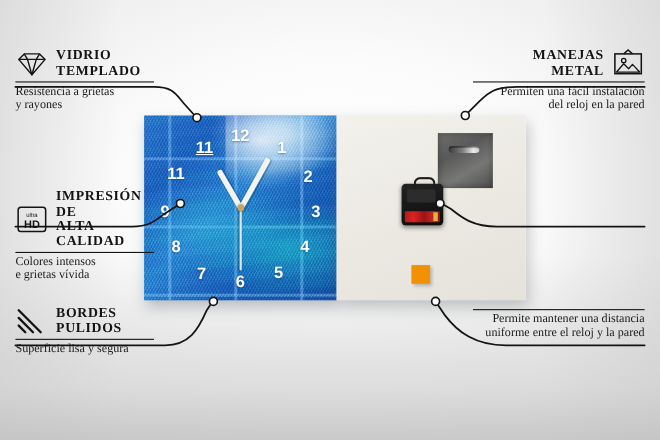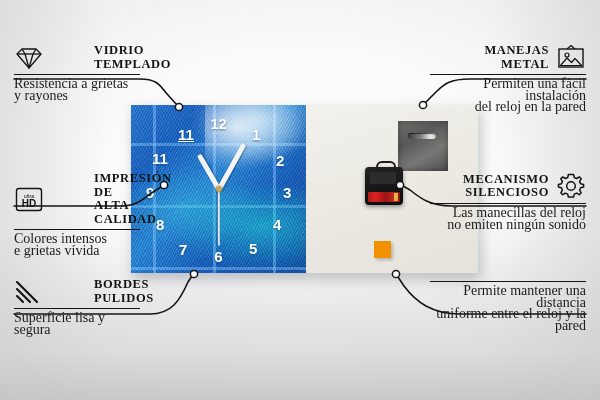--- a/index.html
+++ b/index.html
@@ -110,25 +110,25 @@
   
   .callout{position:absolute;z-index:4;}
   .callout .head{display:flex;align-items:center;gap:7px;}
   .callout.left .head{justify-content:flex-start;}
   .callout.right .head{justify-content:flex-end;}
   .title{
     font-family:"Liberation Serif",serif;font-weight:700;
     font-size:12.5px;line-height:13.5px;letter-spacing:.6px;color:#141414;
     text-transform:uppercase;white-space:pre-line;
   }
-  .callout.left .title{text-align:left;margin-left:43px;}
+  .callout.left .title{text-align:left;}
   .callout.right .title{text-align:right;}
   .rule{height:1.4px;background:#151515;margin:3px 0 3px;}
   .desc{
-    font-family:"Liberation Serif",serif;font-size:14px;line-height:11.4px;
+    font-family:"Liberation Serif",serif;font-size:11px;line-height:11.4px;
     color:#1b1b1b;white-space:pre-line;
   }
   .callout.right .desc{text-align:right;}
   .icon{flex:0 0 auto;display:block;}
 
   
   #leaders{position:absolute;inset:0;z-index:3;pointer-events:none;}
   .marker{fill:#ffffff;stroke:#141414;stroke-width:1.5;}
   .leader{fill:none;stroke:#141414;stroke-width:1.6;stroke-linecap:round;}
 </style>
@@ -252,33 +252,20 @@
             <path d="M3,17 L9,23"></path>
         </g>
       </svg>
       <div class="title">BORDES
 PULIDOS</div>
     </div>
     <div class="rule"></div>
     <div class="desc">Superficie lisa y segura</div>
   </div>
 
-  <div class="callout right" style="left:430px;top:172px;width:156px;">
-    <div class="head">
-      <div class="title">MECANISMO
-SILENCIOSO</div>
-      <svg class="icon" width="30" height="28" viewBox="0 0 30 28">
-        <path d="M15,2.5 l2.6,0 0.7,3.0 2.4,1.0 2.6,-1.6 1.9,1.9 -1.6,2.6 1.0,2.4 3.0,0.7 0,2.6 -3.0,0.7 -1.0,2.4 1.6,2.6 -1.9,1.9 -2.6,-1.6 -2.4,1.0 -0.7,3.0 -2.6,0 -2.6,0 -0.7,-3.0 -2.4,-1.0 -2.6,1.6 -1.9,-1.9 1.6,-2.6 -1.0,-2.4 -3.0,-0.7 0,-2.6 3.0,-0.7 1.0,-2.4 -1.6,-2.6 1.9,-1.9 2.6,1.6 2.4,-1.0 0.7,-3.0 z" fill="none" stroke="#141414" stroke-width="1.5" stroke-linejoin="round"></path>
-        <circle cx="15" cy="14" r="4.3" fill="none" stroke="#141414" stroke-width="1.5"></circle>
-      </svg>
-    </div>
-    <div class="rule"></div>
-    <div class="desc">Las manecillas del reloj
-no emiten ningún sonido</div>
-  </div>
 
   <div class="callout right" style="left:430px;top:278px;width:156px;">
     <div class="rule"></div>
     <div class="desc">Permite mantener una distancia
 uniforme entre el reloj y la pared</div>
   </div>
 
 </div>
 
 </body></html>

